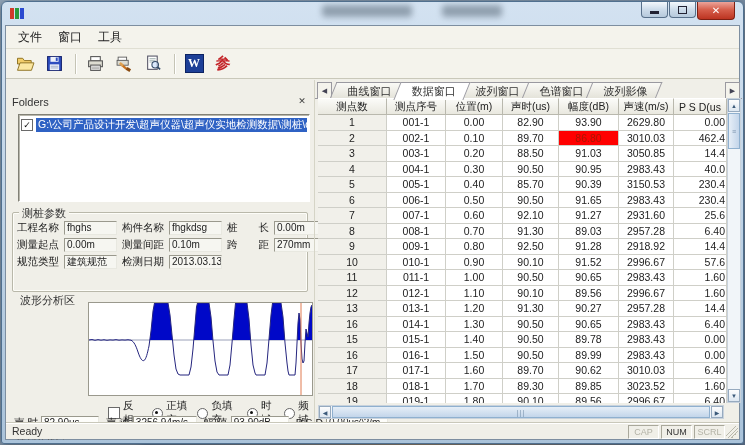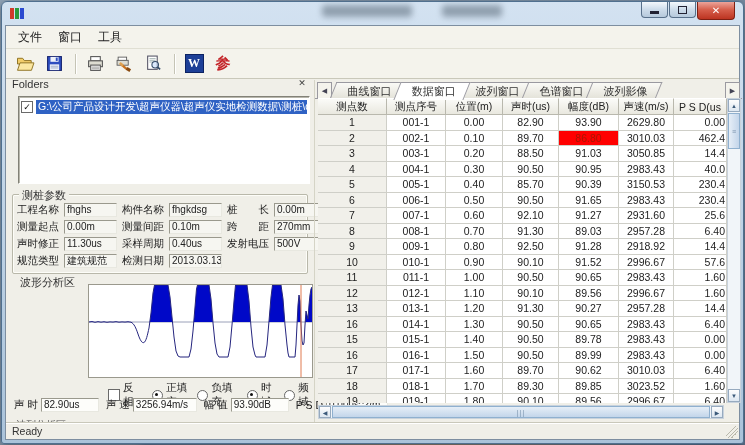--- a/index.html
+++ b/index.html
@@ -26,21 +26,21 @@
   .client{position:absolute;left:3px;right:3px;top:23px;bottom:3px;background:#f0efe8;border:1px solid #7d8ea0;}
   .menubar{position:absolute;left:0;right:0;top:0;height:22px;background:#f4f3ec;border-bottom:1px solid #e0dfd3;display:flex;align-items:center;padding-left:4px;}
   .menu-item{font-size:12px;color:#222;padding:2px 8px;}
   .toolbar{position:absolute;left:0;right:0;top:23px;height:29px;background:#f4f3ec;border-bottom:1px solid #c9c8ba;display:flex;align-items:center;padding-left:6px;}
   .tbtn{width:26px;height:24px;display:flex;align-items:center;justify-content:center;margin-right:3px;}
   .tsep{width:1px;height:20px;background:#c5c4b5;border-right:1px solid #fff;margin:0 5px;}
   .word-badge{width:17px;height:17px;background:#1d3f97;border:1px solid #0c2261;color:#fff;
     font-family:"Liberation Serif","DejaVu Serif",serif;font-weight:bold;font-size:12px;display:flex;align-items:center;justify-content:center;}
   .param-badge{color:#c42428;font-size:15px;font-weight:bold;}
   
-  .leftpanel{position:absolute;left:2px;top:52px;width:306px;height:280px;}
+  .leftpanel{position:absolute;left:2px;top:70px;width:306px;height:280px;}
   .fold-head{position:absolute;left:4px;top:0;right:2px;height:15px;font-size:11px;color:#333;}
   .fold-close{position:absolute;right:4px;top:0;font-size:9px;color:#444;width:12px;text-align:center;}
   .treebox{position:absolute;left:10px;top:18px;width:290px;height:86px;background:#fff;
     border:1px solid;border-color:#828177 #fff #fff #828177;box-shadow:inset 1px 1px 0 #b8b7ac;overflow:hidden;}
   .tree-row{display:flex;align-items:center;margin:3px 2px;height:14px;}
   .cbx{width:10px;height:10px;border:1px solid #6a6a6a;background:#fff;font-size:9px;line-height:10px;text-align:center;color:#111;flex:0 0 auto;margin-right:3px;}
   .tree-label{font-size:10.5px;color:#fff;background:#2f62c4;padding:0 2px;white-space:nowrap;overflow:hidden;}
   
   .groupbox{position:absolute;left:4px;top:116px;width:294px;height:78px;border:1px solid #b9b8aa;border-radius:2px;box-shadow:inset 0 0 0 1px #fdfdf8;}
   .grouptitle{position:absolute;left:6px;top:-7px;background:#f0efe8;font-size:11px;color:#333;padding:0 3px;}
@@ -217,28 +217,20 @@
               <span class="plabel">桩　　长</span>
               <div class="pfield">0.00m</div>
             </div>
             <div class="prow">
               <span class="plabel">测量起点</span>
               <div class="pfield">0.00m</div>
               <span class="plabel">测量间距</span>
               <div class="pfield">0.10m</div>
               <span class="plabel">跨　　距</span>
               <div class="pfield">270mm</div>
-            </div>
-            <div class="prow">
-              <span class="plabel">声时修正</span>
-              <div class="pfield">11.30us</div>
-              <span class="plabel">采样周期</span>
-              <div class="pfield">0.40us</div>
-              <span class="plabel">发射电压</span>
-              <div class="pfield">500V</div>
             </div>
             <div class="prow">
               <span class="plabel">规范类型</span>
               <div class="pfield">建筑规范</div>
               <span class="plabel">检测日期</span>
               <div class="pfield">2013.03.13</div>
             </div>
           </div>
       </div>
 
@@ -481,16 +473,21 @@
           <span>|||</span>
         </div>
         <div class="sbtn hbtn-r" style="top:0;height:12px;">
           <span>▶</span>
         </div>
       </div>
     </div>
 
     <div class="statusbar">
       <span class="status-ready">Ready</span>
+      <div class="indicators">
+          <span class="ind">CAP</span>
+          <span class="ind on">NUM</span>
+          <span class="ind">SCRL</span>
+        </div>
       <div class="grip"></div>
     </div>
   </div>
 </div>
 
 </body></html>

